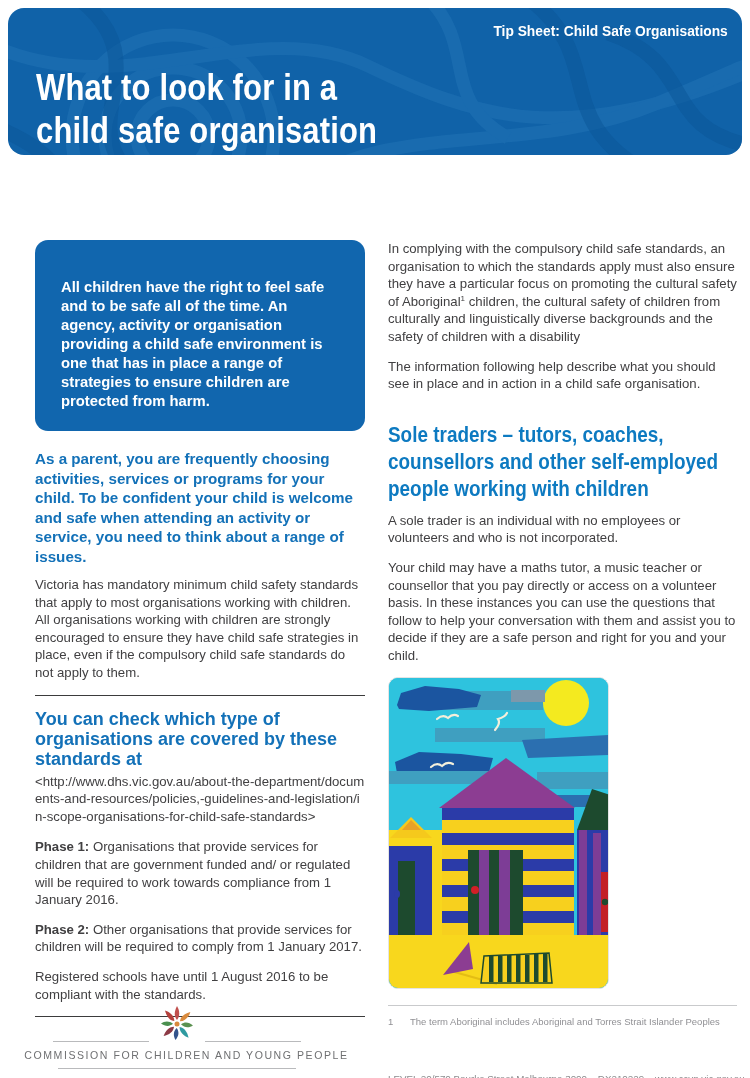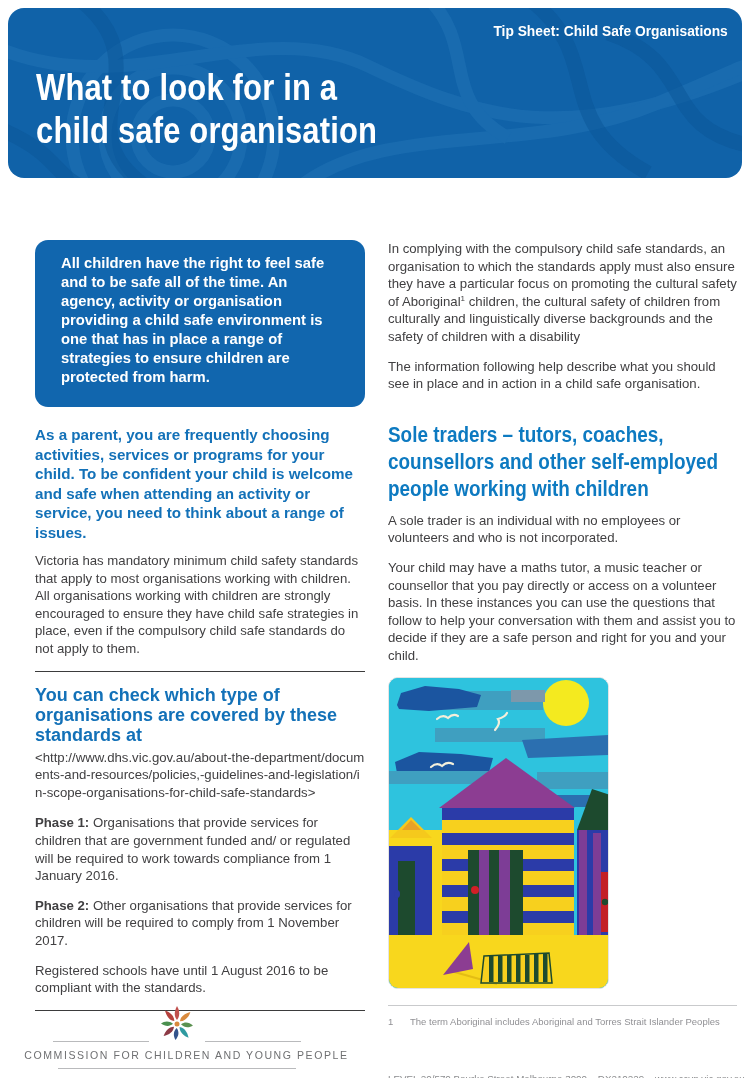--- a/index.html
+++ b/index.html
@@ -6,21 +6,21 @@
   html,body { margin:0; padding:0; }
   body {
     width:750px; height:1078px; position:relative; background:#ffffff;
     font-family:"Liberation Sans","DejaVu Sans",sans-serif;
     -webkit-font-smoothing:antialiased;
   }
   .page { position:absolute; inset:0; overflow:hidden; }
 
   
   .header {
-    position:absolute; left:8px; top:8px; width:734px; height:170px;
+    position:absolute; left:8px; top:8px; width:734px; height:147px;
     background:#1062a8; border-radius:16px; overflow:hidden;
   }
   .header svg.swirls { position:absolute; left:0; top:0; }
   .tipsheet {
     position:absolute; top:14px; right:14px; color:#ffffff;
     font-size:15px; font-weight:700; white-space:nowrap;
     transform:scaleX(.92); transform-origin:100% 0;
   }
   .title {
     position:absolute; left:28px; top:58px; color:#ffffff;
@@ -30,21 +30,21 @@
   .title .line { display:block; white-space:nowrap; }
 
   
   .left-col  { position:absolute; left:35px;  top:240px; width:330px; }
   .right-col { position:absolute; left:388px; top:240px; width:350px; }
 
   .body-text { font-size:13.2px; line-height:17.6px; color:#414042; }
   p { margin:0 0 12px 0; }
 
   .callout {
-    background:#1166ae; border-radius:13px; padding:14px 26px 20px 26px;
+    background:#1166ae; border-radius:13px; padding:38px 26px 20px 26px;
     color:#ffffff; margin-bottom:18px;
   }
   .callout p { font-size:14.8px; line-height:19px; font-weight:700; margin:0; }
 
   .lead {
     font-size:15.2px; line-height:19.5px; font-weight:700; color:#1371b8;
     margin:0 0 10px 0;
   }
   .blue-heading {
     font-size:18px; line-height:20px; font-weight:700; color:#1371b8;
@@ -128,21 +128,21 @@
     <p class="body-text">Victoria has mandatory minimum child safety standards that apply to most organisations working with children. All organisations working with children are strongly encouraged to ensure they have child safe strategies in place, even if the compulsory child safe standards do not apply to them.</p>
 
     <hr class="rule">
 
     <p class="blue-heading">You can check which type of organisations are covered by these standards at</p>
 
     <p class="body-text url-text">&lt;http://www.dhs.vic.gov.au/about-the-department/documents-and-resources/policies,-guidelines-and-legislation/in-scope-organisations-for-child-safe-standards&gt;</p>
 
     <p class="body-text"><strong>Phase 1:</strong><span> Organisations that provide services for children that are government funded and/ or regulated will be required to work towards compliance from 1 January 2016.</span></p>
 
-    <p class="body-text"><strong>Phase 2:</strong><span> Other organisations that provide services for children will be required to comply from 1 November 2017.</span></p>
+    <p class="body-text"><strong>Phase 2:</strong><span> Other organisations that provide services for children will be required to comply from 1 January 2017.</span></p>
 
     <p class="body-text">Registered schools have until 1 August 2016 to be compliant with the standards.</p>
 
     <hr class="rule">
   </div>
 
   <div class="right-col">
     <p class="body-text"><span>In complying with the compulsory child safe standards, an organisation to which the standards apply must also ensure they have a particular focus on promoting the cultural safety of Aboriginal</span><sup>1</sup><span> children, the cultural safety of children from culturally and linguistically diverse backgrounds and the safety of children with a disability</span></p>
 
     <p class="body-text">The information following help describe what you should see in place and in action in a child safe organisation.</p>

